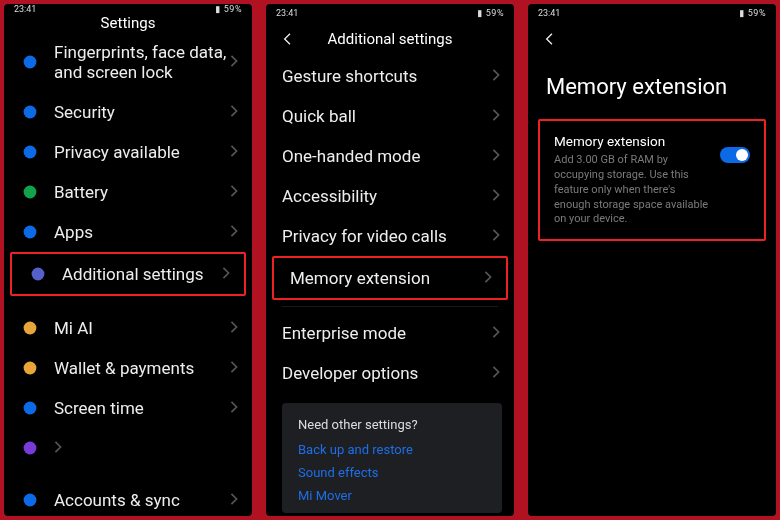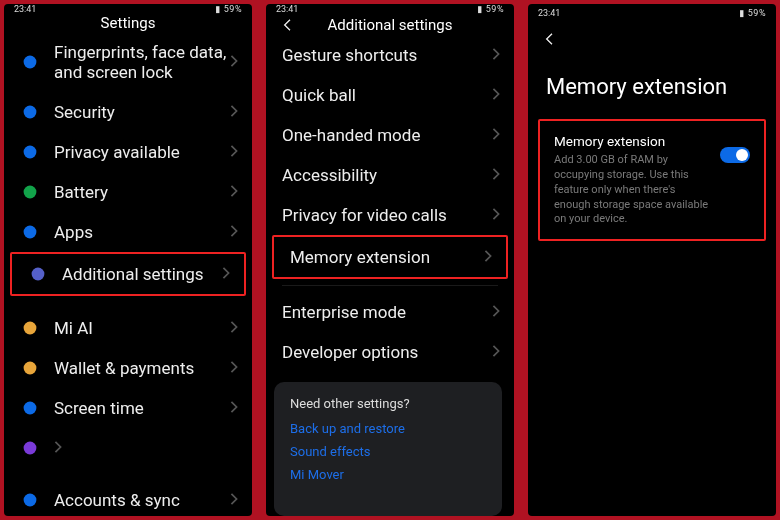--- a/index.html
+++ b/index.html
@@ -49,23 +49,23 @@
   .item .chev svg{ width:8px; height:12px; }
 
   .item.noicon { }
 
   .divider { height:1px; background:#1a1a1a; margin:6px 16px; }
 
   .highlight { border:2px solid #e22; border-radius:2px; margin:0 6px; }
 
   
   .card {
-    margin: 10px 12px 0 8px;
-    background:#1e1f22; border-radius:10px;
-    padding: 14px 16px 26px 16px;
+    margin: 10px 12px 0 16px;
+    background:#1e1f22; border-radius:4px;
+    padding: 14px 16px 2px 16px;
   }
   .card .head { font-size:13px; color:#ddd; margin-bottom:10px; }
   .card .link { font-size:13px; color:#1d6ee8; margin-bottom:8px; }
 
   
   .memblock {
     border:2px solid #e22; border-radius:2px;
     margin: 8px 10px;
     padding: 12px 14px;
     display:flex; align-items:flex-start;

